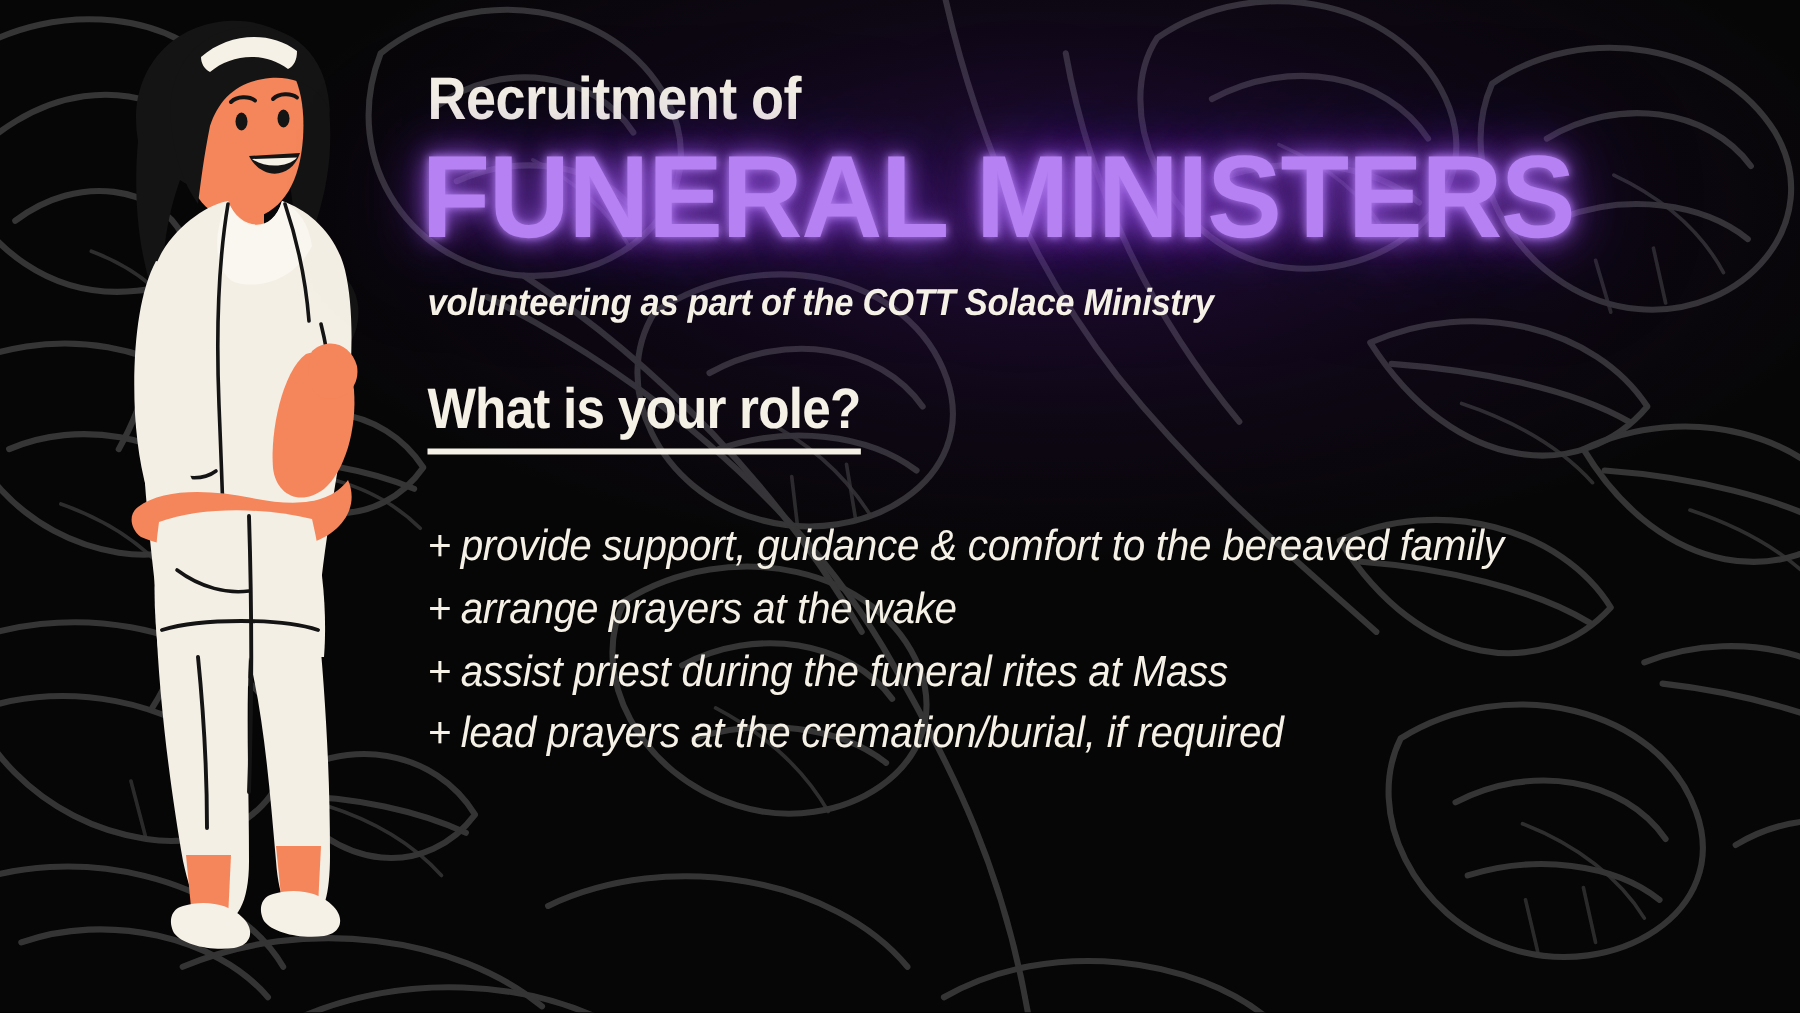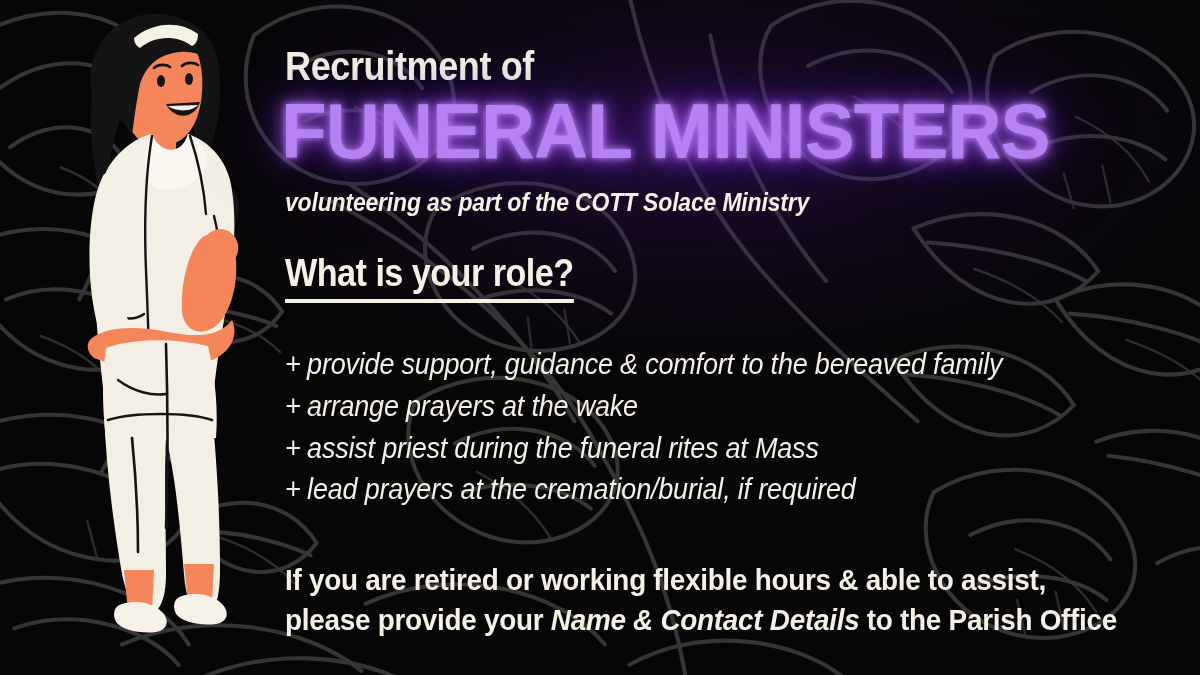--- a/index.html
+++ b/index.html
@@ -259,19 +259,15 @@
       </div>
       <div class="bullet">
         <span class="plus">+</span><span>assist priest during the funeral rites at Mass</span>
       </div>
       <div class="bullet">
         <span class="plus">+</span><span>lead prayers at the cremation/burial, if required</span>
       </div>
     </div>
 
 
-    <div id="closing">
-      <div class="closing-line">If you are retired or working flexible hours &amp; able to assist,</div>
-      <div class="closing-line"><span>please provide your </span><span class="emph">Name &amp; Contact Details</span><span> to the Parish Office</span></div>
-    </div>
 
   </div>
 </div>
 
 </body></html>

